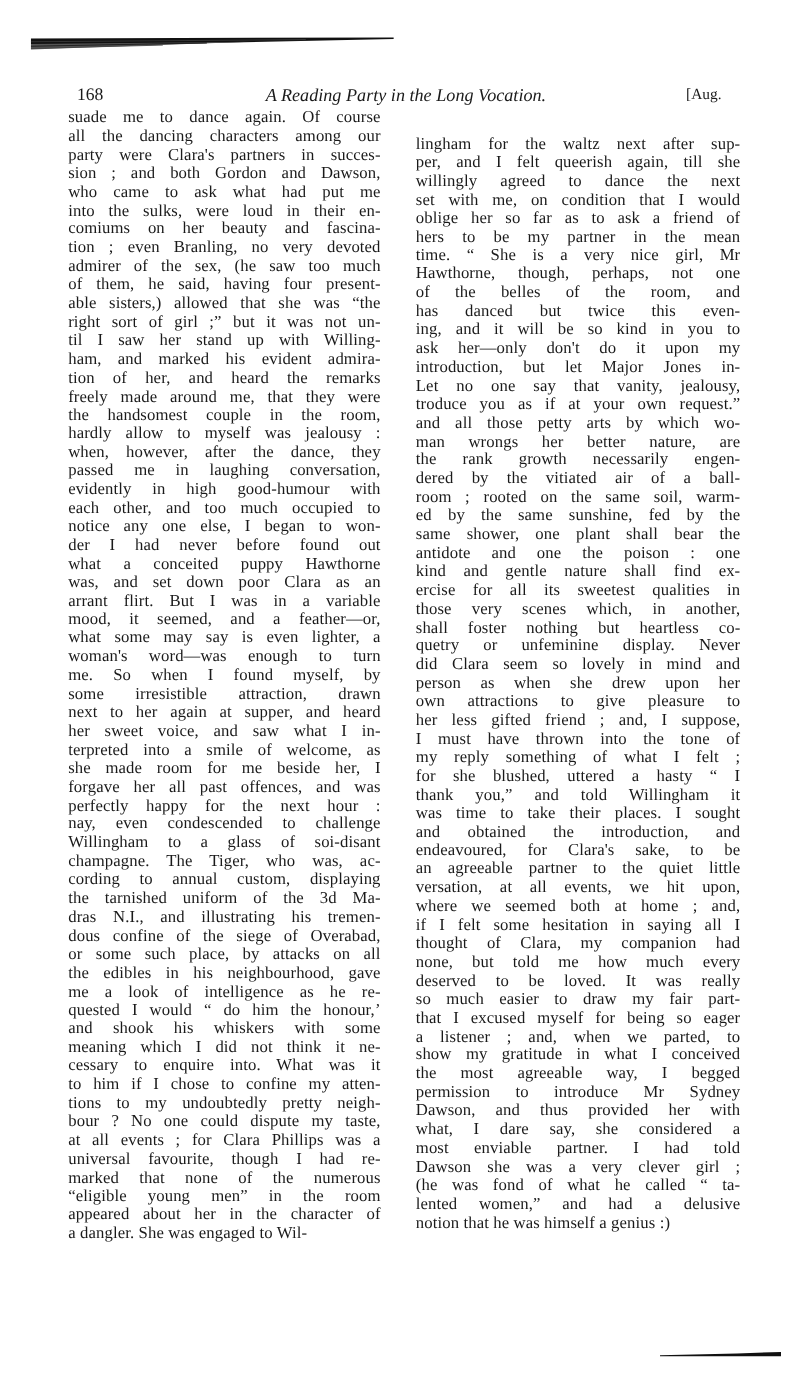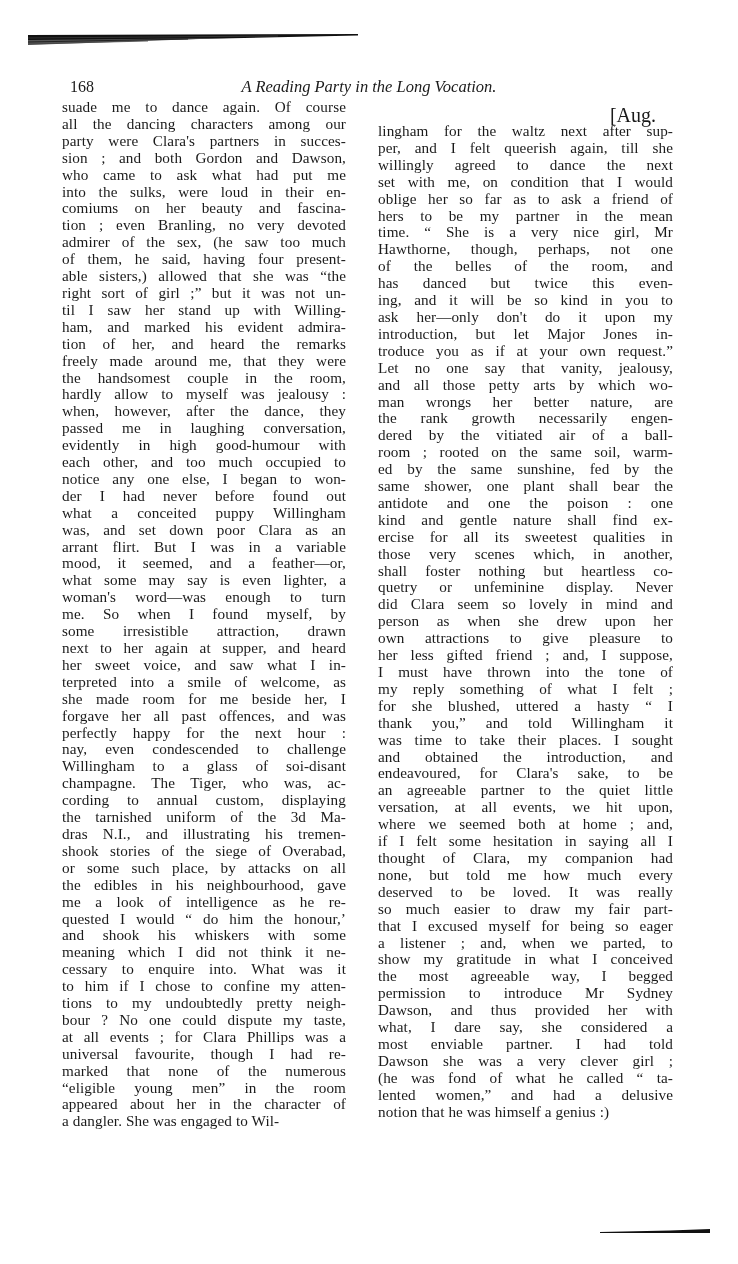--- a/index.html
+++ b/index.html
@@ -5,21 +5,21 @@
   html, body { margin: 0; padding: 0; background: #ffffff; }
   body { width: 738px; height: 1264px; position: relative; overflow: hidden;
          font-family: "Liberation Serif", "DejaVu Serif", serif; color: #1a1a1a; }
   .top-rule { position: absolute; left: 28px; top: 27px; width: 330px; height: 20px; }
   .bottom-rule { position: absolute; left: 600px; top: 1226px; width: 112px; height: 10px; }
   .running-head { position: absolute; left: 62px; top: 76px; width: 594px; height: 22px;
                   font-size: 16px; line-height: 22px; }
   .page-number { position: absolute; left: 8px; top: 0; }
   .running-title { position: absolute; left: 0; right: 0; top: 0; text-align: center;
                    font-style: italic; font-size: 16.5px; padding-left: 20px; }
-  .running-month { position: absolute; right: 0; top: 0; font-size: 20px; margin-top: 28px; }
+  .running-month { position: absolute; right: 0; top: 0; font-size: 14px; }
   .column { position: absolute; top: 99px; font-size: 15.2px; line-height: 16.92px;
             letter-spacing: 0.1px; }
   .column-left { left: 62px; width: 284px; }
   .column-right { left: 378px; width: 295px; margin-top: 24px; }
   .line { display: block; white-space: nowrap; text-align: justify; text-align-last: justify; height: 16.92px; }
   .line.last { text-align-last: left; }
 </style>
 </head>
 <body>
 
@@ -55,41 +55,41 @@
     <span class="line">tion of her, and heard the remarks</span>
     <span class="line">freely made around me, that they were</span>
     <span class="line">the handsomest couple in the room,</span>
     <span class="line">hardly allow to myself was jealousy :</span>
     <span class="line">when, however, after the dance, they</span>
     <span class="line">passed me in laughing conversation,</span>
     <span class="line">evidently in high good-humour with</span>
     <span class="line">each other, and too much occupied to</span>
     <span class="line">notice any one else, I began to won-</span>
     <span class="line">der I had never before found out</span>
-    <span class="line">what a conceited puppy Willingham</span>
+    <span class="line">what a conceited puppy Hawthorne</span>
     <span class="line">was, and set down poor Clara as an</span>
     <span class="line">arrant flirt.   But I was in a variable</span>
     <span class="line">mood, it seemed, and a feather—or,</span>
     <span class="line">what some may say is even lighter, a</span>
     <span class="line">woman's word—was enough to turn</span>
     <span class="line">me.   So when I found myself, by</span>
     <span class="line">some irresistible attraction, drawn</span>
     <span class="line">next to her again at supper, and heard</span>
     <span class="line">her sweet voice, and saw what I in-</span>
     <span class="line">terpreted into a smile of welcome, as</span>
     <span class="line">she made room for me beside her, I</span>
     <span class="line">forgave her all past offences, and was</span>
     <span class="line">perfectly happy for the next hour :</span>
     <span class="line">nay, even condescended to challenge</span>
     <span class="line">Willingham to a glass of soi-disant</span>
     <span class="line">champagne. The Tiger, who was, ac-</span>
     <span class="line">cording to annual custom, displaying</span>
     <span class="line">the tarnished uniform of the 3d Ma-</span>
     <span class="line">dras N.I., and illustrating his tremen-</span>
-    <span class="line">shook stories of the siege of Overabad,</span>
+    <span class="line">dous confine of the siege of Overabad,</span>
     <span class="line">or some such place, by attacks on all</span>
     <span class="line">the edibles in his neighbourhood, gave</span>
     <span class="line">me a look of intelligence as he re-</span>
     <span class="line">quested I would “ do him the honour,’</span>
     <span class="line">and shook his whiskers with some</span>
     <span class="line">meaning which I did not think it ne-</span>
     <span class="line">cessary to enquire into.   What was it</span>
     <span class="line">to him if I chose to confine my atten-</span>
     <span class="line">tions to my undoubtedly pretty neigh-</span>
     <span class="line">bour ?  No one could dispute my taste,</span>
@@ -107,22 +107,22 @@
     <span class="line">set with me, on condition that I would</span>
     <span class="line">oblige her so far as to ask a friend of</span>
     <span class="line">hers to be my partner in the mean</span>
     <span class="line">time.  “ She is a very nice girl, Mr</span>
     <span class="line">Hawthorne, though, perhaps, not one</span>
     <span class="line">of the belles of the room, and</span>
     <span class="line">has danced but twice this even-</span>
     <span class="line">ing, and it will be so kind in you to</span>
     <span class="line">ask her—only don't do it upon my</span>
     <span class="line">introduction, but let Major Jones in-</span>
+    <span class="line">Let no one say that vanity, jealousy,</span>
     <span class="line">troduce you as if at your own request.”</span>
-    <span class="line">Let no one say that vanity, jealousy,</span>
     <span class="line">and all those petty arts by which wo-</span>
     <span class="line">man wrongs her better nature, are</span>
     <span class="line">the rank growth necessarily engen-</span>
     <span class="line">dered by the vitiated air of a ball-</span>
     <span class="line">room ; rooted on the same soil, warm-</span>
     <span class="line">ed by the same sunshine, fed by the</span>
     <span class="line">same shower, one plant shall bear the</span>
     <span class="line">antidote and one the poison :  one</span>
     <span class="line">kind and gentle nature shall find ex-</span>
     <span class="line">ercise for all its sweetest qualities in</span>

